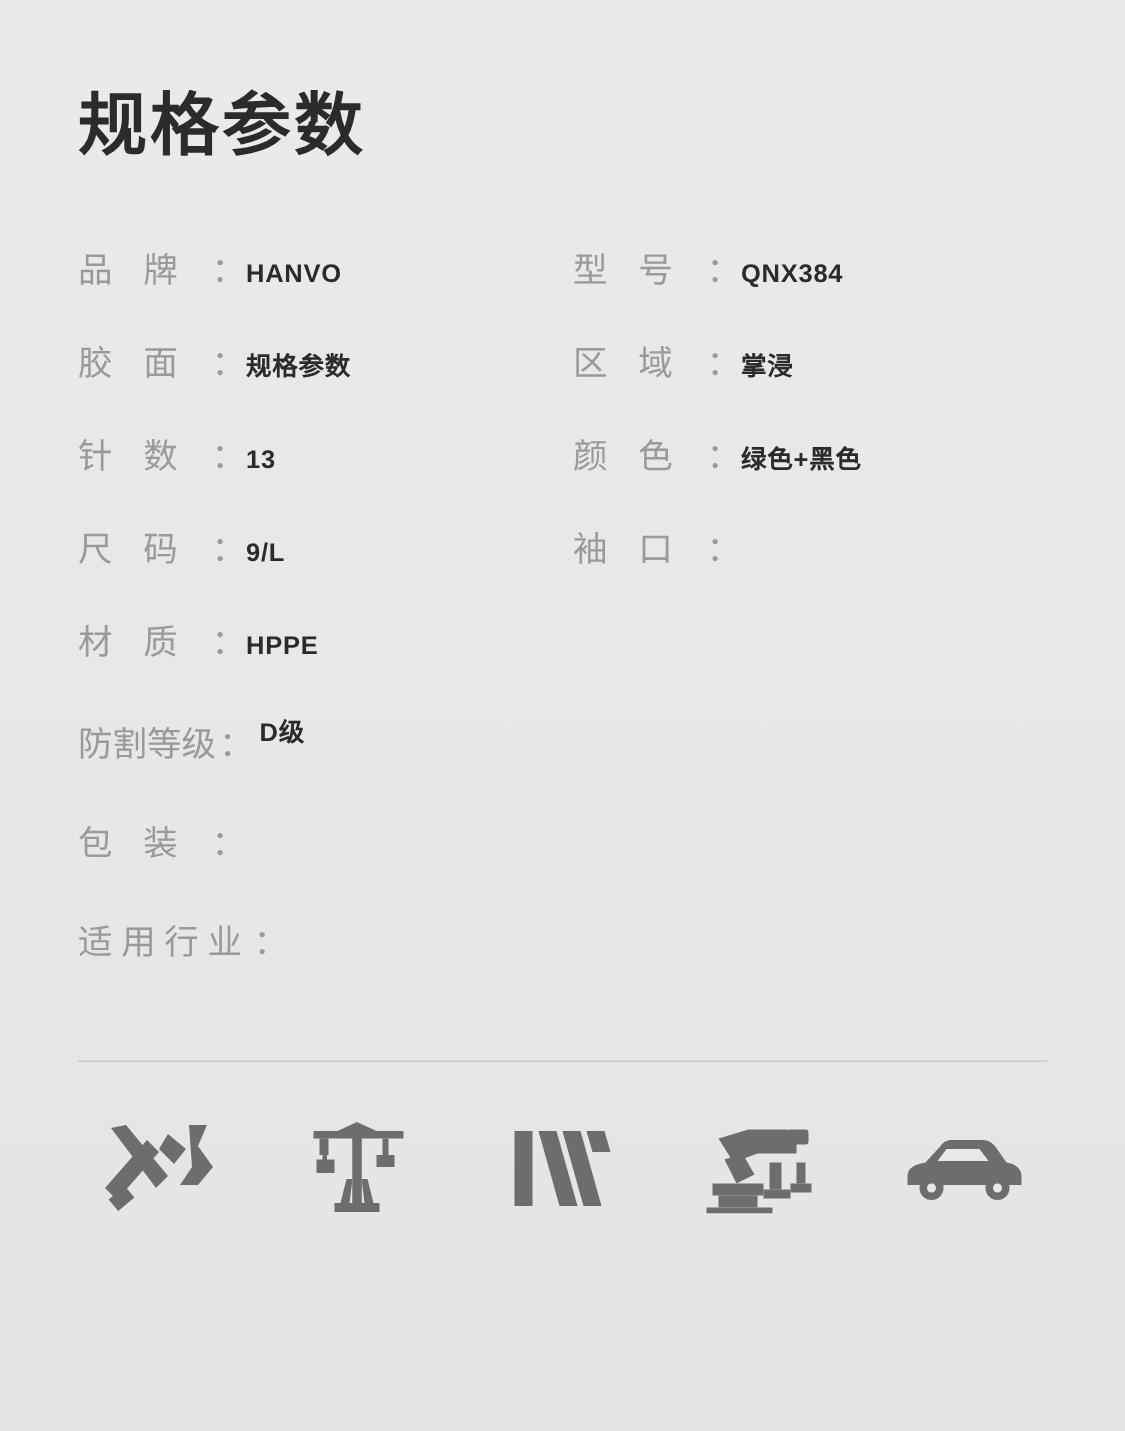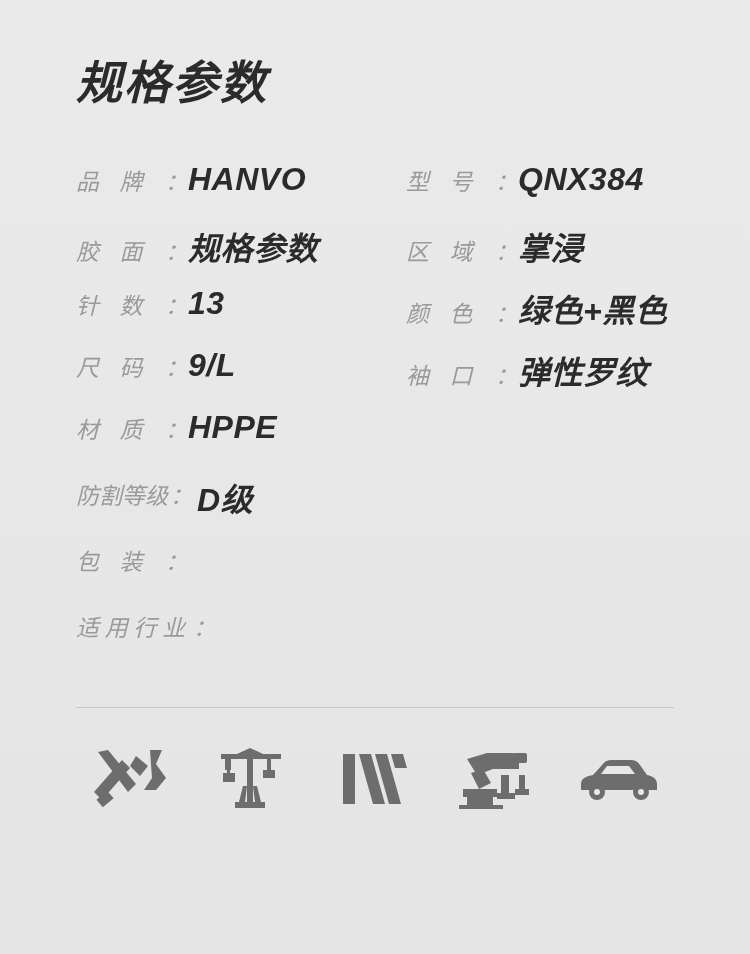--- a/index.html
+++ b/index.html
@@ -13,22 +13,21 @@
     font-family: "Liberation Sans", "DejaVu Sans", sans-serif;
     color: #3a3a3a;
     overflow: hidden;
   }
   .page {
     position: relative;
     width: 750px;
     height: 954px;
     background: linear-gradient(180deg, #eaeaea 0%, #e7e7e7 60%, #e4e4e4 100%);
     box-sizing: border-box;
-    padding: 0 76px;
-    font-style: italic;
+    padding: 0 52px;
   }
   .title {
     font-size: 46px;
     font-weight: bold;
     letter-spacing: 2px;
     color: #2b2b2b;
     padding-top: 58px;
     margin: 0 0 52px 0;
     line-height: 1.1;
   }
@@ -50,21 +49,21 @@
     width: 112px;
     flex: none;
     letter-spacing: 0px;
     display: flex;
     justify-content: space-between;
   }
   .spec-label .lchar { display: inline-block; }
   .spec-label .colon { margin-left: 2px; }
   .spec-value {
     color: #2b2b2b;
-    font-size: 32px;
+    font-size: 17px;
     font-weight: bold;
     letter-spacing: 0.5px;
   }
 
   
   .full-row {
     display: flex;
     align-items: flex-start;
     margin-top: 6px;
     min-height: 60px;
@@ -170,21 +169,20 @@
           <span class="colon">：</span>
         </span>
       <span class="spec-value">9/L</span>
     </div>
     <div class="spec-row">
       <span class="spec-label">
           <span class="lchar">袖</span>
           <span class="lchar">口</span>
           <span class="colon">：</span>
         </span>
-      <span class="spec-value">弹性罗纹</span>
     </div>
 
     <div class="spec-row">
       <span class="spec-label">
           <span class="lchar">材</span>
           <span class="lchar">质</span>
           <span class="colon">：</span>
         </span>
       <span class="spec-value">HPPE</span>
     </div>

